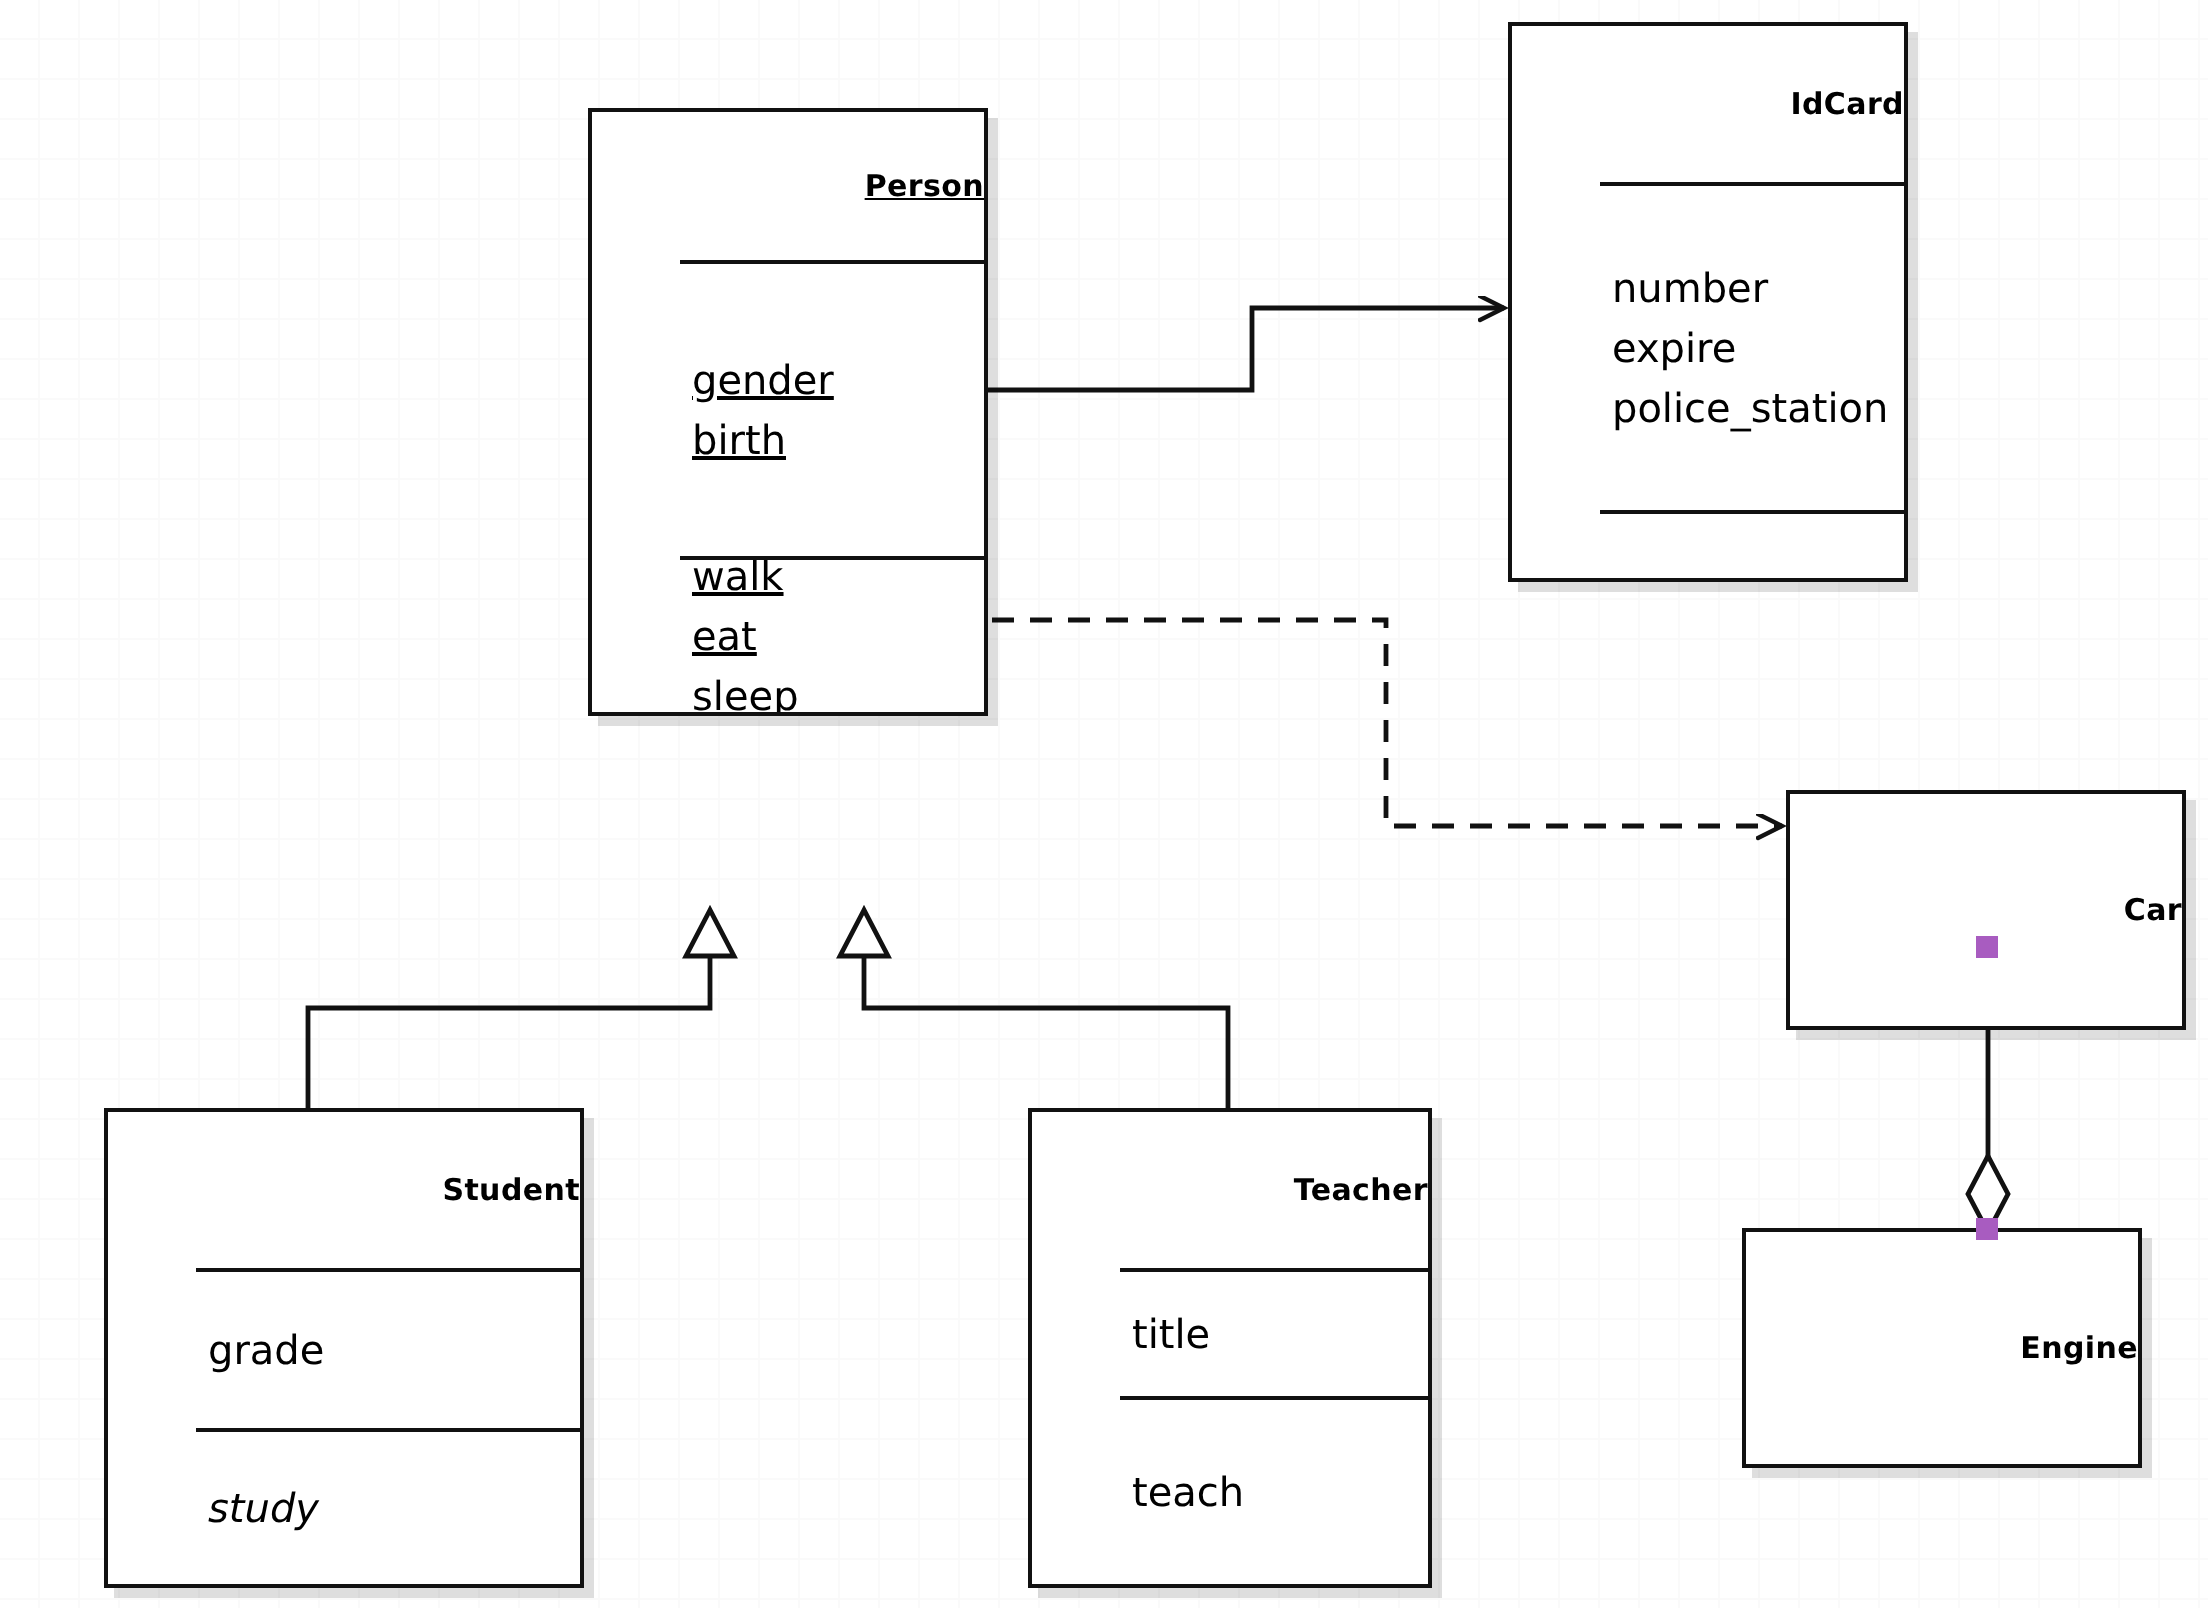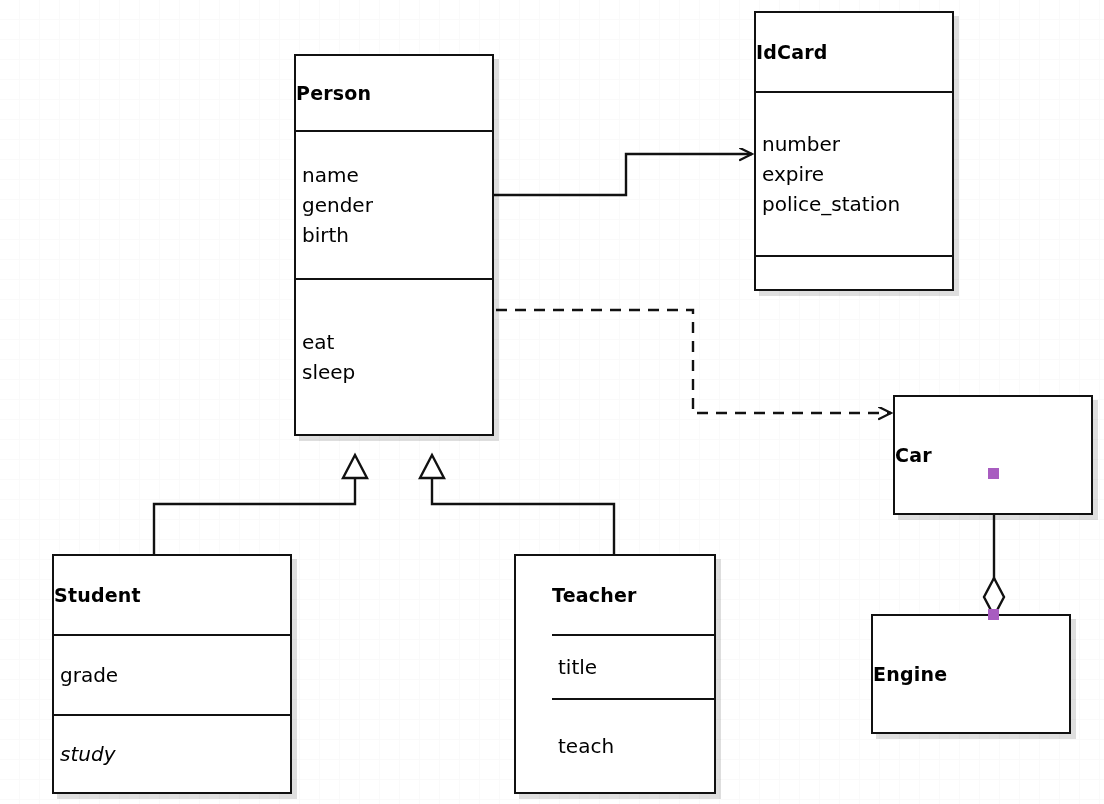--- a/index.html
+++ b/index.html
@@ -55,31 +55,32 @@
     box-sizing: border-box;
     position: relative;
     overflow: hidden;
   }
   .compartment + .compartment {
     border-top: 2px solid #111111;
   }
   .cls-title {
     display: flex;
     align-items: center;
-    justify-content: flex-start;
+    justify-content: flex-end;
     font-weight: bold;
-    font-size: 19px;
+    font-size: 15px;
     color: #000000;
     letter-spacing: 0.2px;
   }
   .cls-members {
     display: flex;
     flex-direction: column;
     justify-content: center;
     padding-left: 6px;
+    margin-left: 44px;
   }
   .member {
     font-size: 20px;
     line-height: 30px;
     color: #000000;
     white-space: nowrap;
   }
   .cls-empty { }
   .handle {
     position: absolute;
@@ -122,30 +123,30 @@
 
     <g>
       <path d="M 994 473 L 994 580" fill="none" stroke="#111111" stroke-width="2.4"></path>
       <polygon points="994,578 1004,597 994,616 984,597" fill="#ffffff" stroke="#111111" stroke-width="2.4"></polygon>
     </g>
   </svg>
 
   <div class="handle" style="left:988px; top:468px;"></div>
   <div class="handle" style="left:988px; top:609px;"></div>
 
-  <div class="uml-class" id="cls-person" style="left:294px; top:54px; width:200px; height:382px;">
+  <div class="uml-class" id="cls-person" style="left:294px; top:54px; width:200px; height:304px;text-decoration:underline;">
     <div class="compartment cls-title" style="height:74px;">
       <span>Person</span>
     </div>
     <div class="compartment cls-members" style="height:148px;">
-      <div class="member">name</div>
       <div class="member">gender</div>
       <div class="member">birth</div>
     </div>
     <div class="compartment cls-members" style="flex:1;">
+      <div class="member">walk</div>
       <div class="member">eat</div>
       <div class="member">sleep</div>
     </div>
   </div>
 
   <div class="uml-class" id="cls-idcard" style="left:754px; top:11px; width:200px; height:280px;">
     <div class="compartment cls-title" style="height:78px;">
       <span>IdCard</span>
     </div>
     <div class="compartment cls-members" style="height:164px;">
@@ -161,21 +162,21 @@
       <span>Student</span>
     </div>
     <div class="compartment cls-members" style="height:80px;">
       <div class="member">grade</div>
     </div>
     <div class="compartment cls-members" style="flex:1;font-style:italic;">
       <div class="member">study</div>
     </div>
   </div>
 
-  <div class="uml-class" id="cls-teacher" style="left:514px; top:554px; width:202px; height:240px;padding-left:36px;">
+  <div class="uml-class" id="cls-teacher" style="left:514px; top:554px; width:202px; height:240px;">
     <div class="compartment cls-title" style="height:78px;">
       <span>Teacher</span>
     </div>
     <div class="compartment cls-members" style="height:64px;">
       <div class="member">title</div>
     </div>
     <div class="compartment cls-members" style="flex:1;">
       <div class="member">teach</div>
     </div>
   </div>

